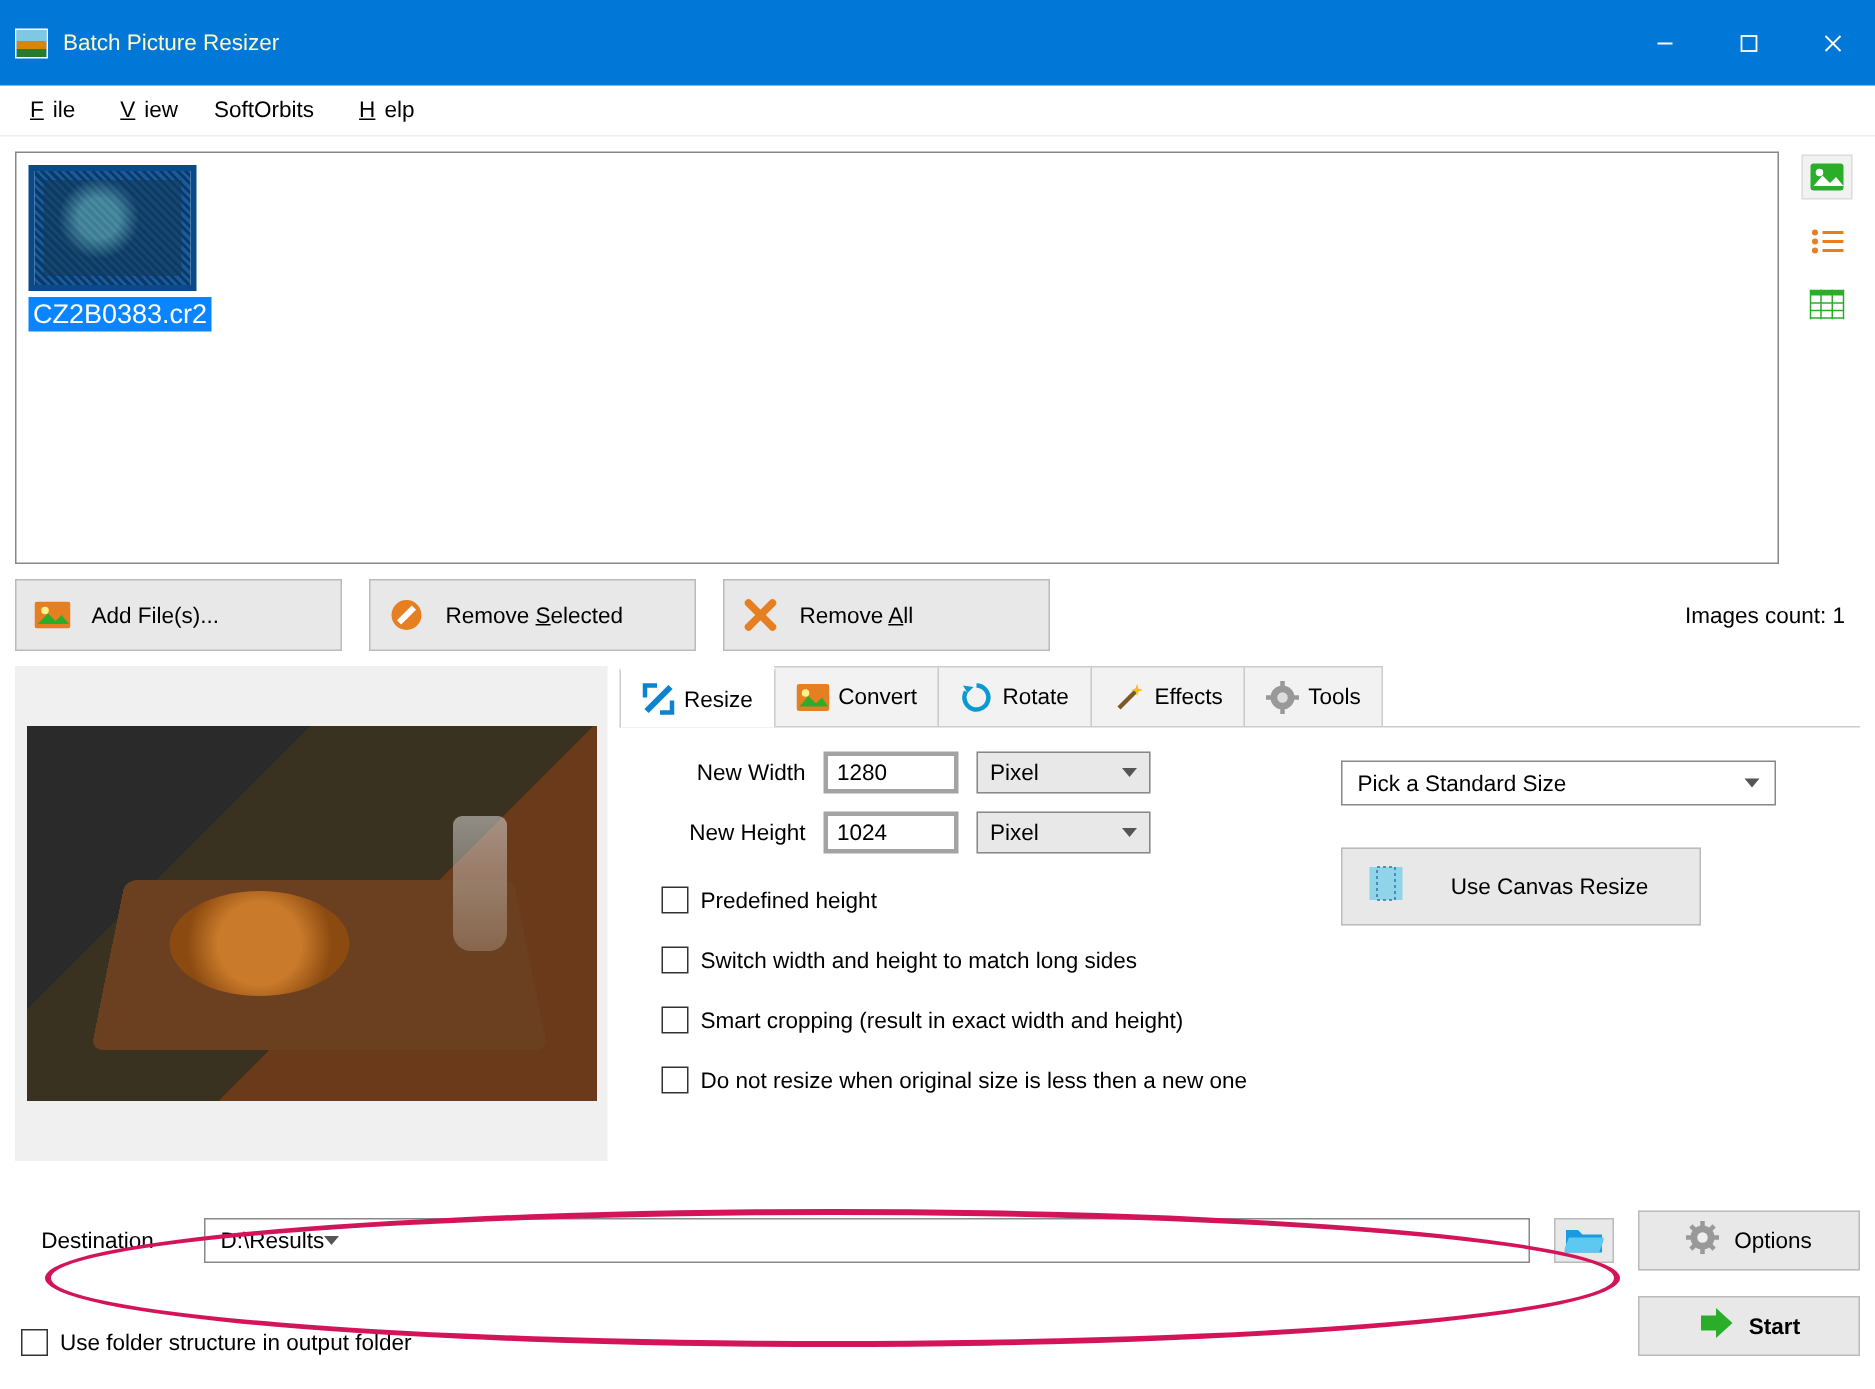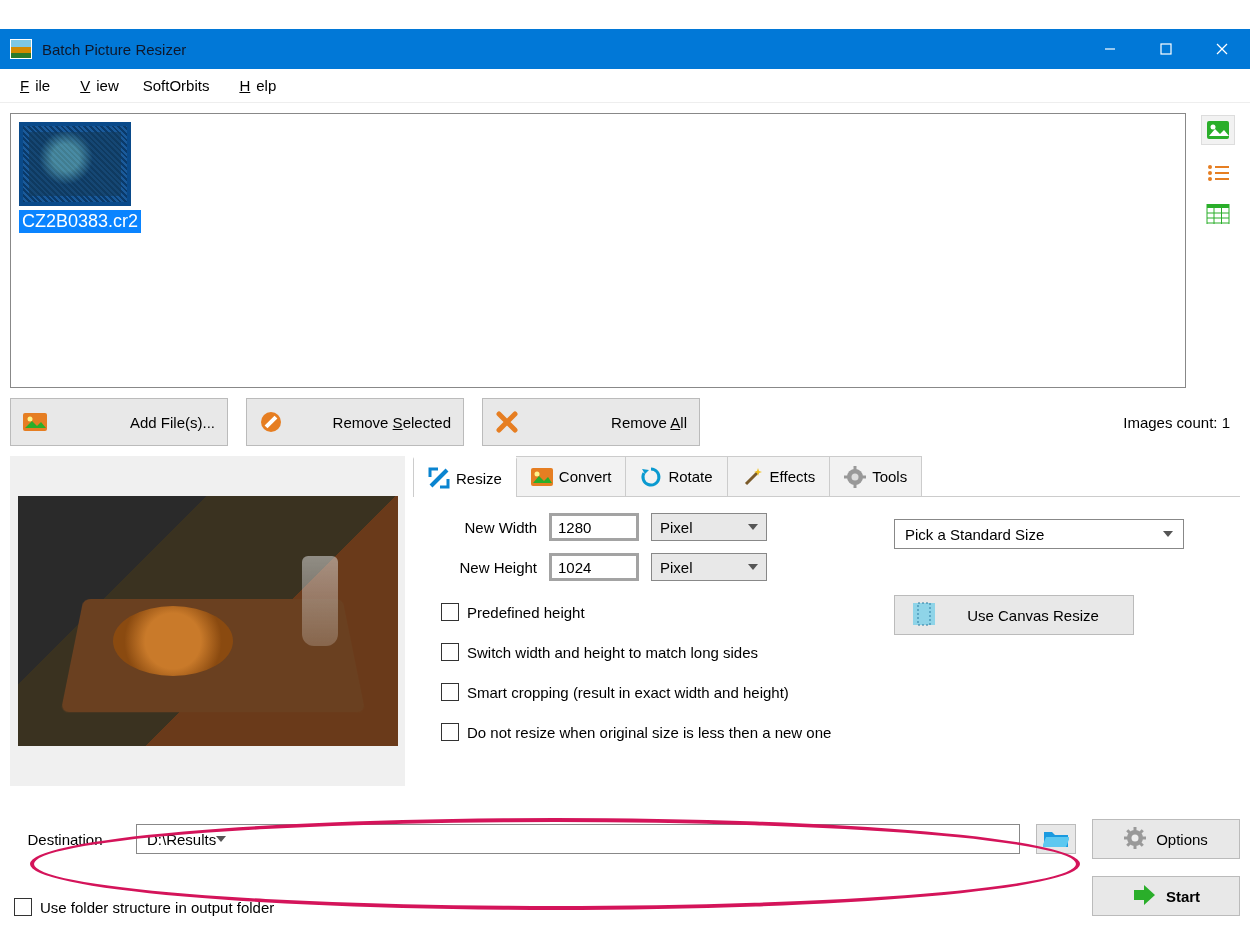--- a/index.html
+++ b/index.html
@@ -1,38 +1,38 @@
 <!DOCTYPE html>
 <html><head>
 <meta charset="utf-8">
 <style>
 * { box-sizing: border-box; margin: 0; padding: 0; font-family: "Segoe UI", Tahoma, sans-serif; }
 body { width: 1250px; height: 926px; background: #fff; overflow: hidden; font-size: 15px; }
-.titlebar { height: 40px; background: #0178d7; color: #0f172a; display: flex; align-items: center; padding-left: 10px; margin-top: 29px; }
+.titlebar { height: 57px; background: #0178d7; color: #fef9c3; display: flex; align-items: center; padding-left: 10px; }
 .titlebar .app-icon { width: 22px; height: 20px; margin-right: 10px; background: linear-gradient(#7ec8e3 40%, #d28a00 40% 70%, #2b7a2b 70%); border: 1px solid #fff; }
 .titlebar .title { flex: 1; font-size: 15px; }
 .winbtns { display: flex; height: 100%; }
 .winbtn { width: 56px; display: flex; align-items: center; justify-content: center; color: #fff; }
 .winbtn svg { width: 14px; height: 14px; }
 .menubar { height: 34px; display: flex; align-items: center; padding: 0 8px; gap: 12px; border-bottom: 1px solid #eee; }
 .menubar span { padding: 4px 6px; }
 .u { text-decoration: underline; }
 .content { padding: 10px 10px 0 10px; }
 .gallery-row { display: flex; gap: 10px; }
 .gallery { flex: 1; height: 275px; border: 1px solid #888; background: #fff; padding: 8px; }
 .thumb-wrap { width: 120px; text-align: center; }
 .thumb { width: 112px; height: 84px; border: 4px solid #0a4a8a; background: repeating-linear-gradient(45deg, #0a3a6a, #0a3a6a 2px, #1a5a9a 2px, #1a5a9a 4px); position: relative; }
 .thumb::after { content: ""; position: absolute; inset: 6px; background: radial-gradient(circle at 40% 40%, #6aa 0 20%, #123a5a 40%); opacity: 0.6; }
 .fname { background: #0a84ff; color: #ffffff; display: inline-block; margin-top: 4px; padding: 1px 3px; font-size: 18px; }
 .viewbtns { width: 44px; display: flex; flex-direction: column; gap: 18px; align-items: center; padding-top: 2px; }
 .viewbtn { width: 34px; height: 30px; display: flex; align-items: center; justify-content: center; background: #f2f2f2; border: 1px solid #ddd; }
 .toolbar-row { display: flex; gap: 18px; align-items: center; margin-top: 10px; }
 .toolbtn { width: 218px; height: 48px; background: #e8e8e8; border: 1px solid #bbb; display: flex; align-items: center; gap: 14px; padding: 0 12px; }
 .toolbtn .ico { width: 24px; height: 20px; display: flex; align-items: center; justify-content: center; }
-.toolbtn .lbl { flex: 1; text-align: right; }
+.toolbtn .lbl { flex: 1; text-align: left; }
 .count { margin-left: auto; padding-right: 10px; }
 .mid { display: flex; margin-top: 10px; gap: 8px; }
 .preview { width: 395px; height: 330px; background: #f0f0f0; display: flex; align-items: center; justify-content: center; }
 .preview-img { width: 380px; height: 250px; background: linear-gradient(135deg, #2a2a2a 0 30%, #3a3220 30% 60%, #6a3a1a 60%); position: relative; overflow: hidden; }
 .preview-img::before { content: ""; position: absolute; left: 55px; top: 90px; width: 280px; height: 130px; background: #6a4020; border-radius: 8px; transform: perspective(400px) rotateX(30deg); }
 .preview-img::after { content: ""; position: absolute; left: 95px; top: 110px; width: 120px; height: 70px; background: radial-gradient(circle, #c97a2a 0 40%, #8a4a10 70%); border-radius: 50%; }
 .glass { position: absolute; right: 60px; top: 60px; width: 36px; height: 90px; background: linear-gradient(#ddd8, #fff3); border-radius: 6px 6px 12px 12px; }
 .tabs-pane { flex: 1; }
 .tabs { display: flex; border-bottom: 1px solid #ccc; }
 .tab { display: flex; align-items: center; gap: 6px; padding: 8px 14px; background: #f2f2f2; border: 1px solid #ccc; border-bottom: none; margin-right: -1px; }
@@ -42,21 +42,21 @@
 .formcol { flex: 1; }
 .frow { display: flex; align-items: center; gap: 12px; margin-bottom: 12px; }
 .flabel { width: 100px; text-align: right; }
 .txt { width: 90px; height: 28px; border: 3px solid #a3a3a3; padding: 2px 6px; font-size: 15px; }
 .sel { width: 116px; height: 28px; border: 1px solid #888; background: #e8e8e8; display: flex; align-items: center; justify-content: space-between; padding: 0 8px; }
 .chkrow { display: flex; align-items: center; gap: 8px; margin: 14px 0 0 4px; }
 .chk { width: 18px; height: 18px; border: 1.5px solid #333; display: flex; align-items: center; justify-content: center; }
 .chk.checked::after { content: "✓"; color: #1a6a1a; font-weight: bold; font-size: 15px; line-height: 1; }
 .rightcol { width: 330px; }
 .selwide { width: 290px; height: 30px; border: 1px solid #888; background: #fff; display: flex; align-items: center; justify-content: space-between; padding: 0 10px; margin-top: 6px; }
-.canvasbtn { width: 240px; height: 40px; background: #e8e8e8; border: 1px solid #bbb; display: flex; align-items: center; gap: 12px; padding: 0 16px; margin-top: 46px; }
+.canvasbtn { width: 240px; height: 52px; background: #e8e8e8; border: 1px solid #bbb; display: flex; align-items: center; gap: 12px; padding: 0 16px; margin-top: 28px; }
 .bottom { padding: 0 10px; position: relative; }
 .destrow { display: flex; align-items: center; gap: 16px; margin-top: 36px; height: 34px; }
 .destlbl { width: 110px; text-align: center; }
 .destsel { flex: 1; height: 30px; border: 1px solid #888; display: flex; align-items: center; justify-content: flex-start; padding: 0 10px; }
 .browse { width: 40px; height: 30px; background: #e8e8e8; border: 1px solid #bbb; display: flex; align-items: center; justify-content: center; }
 .sidebtn { width: 148px; height: 40px; background: #e8e8e8; border: 1px solid #bbb; display: flex; align-items: center; gap: 10px; justify-content: center; }
 .start { margin-top: 20px; }
 .start .lbl { font-weight: bold; }
 .ellipse { position: absolute; left: 30px; top: -4px; width: 1050px; height: 92px; border: 4px solid #d4145a; border-radius: 50%; pointer-events: none; }
 .caret { width: 0; height: 0; border-left: 5px solid transparent; border-right: 5px solid transparent; border-top: 6px solid #555; }

